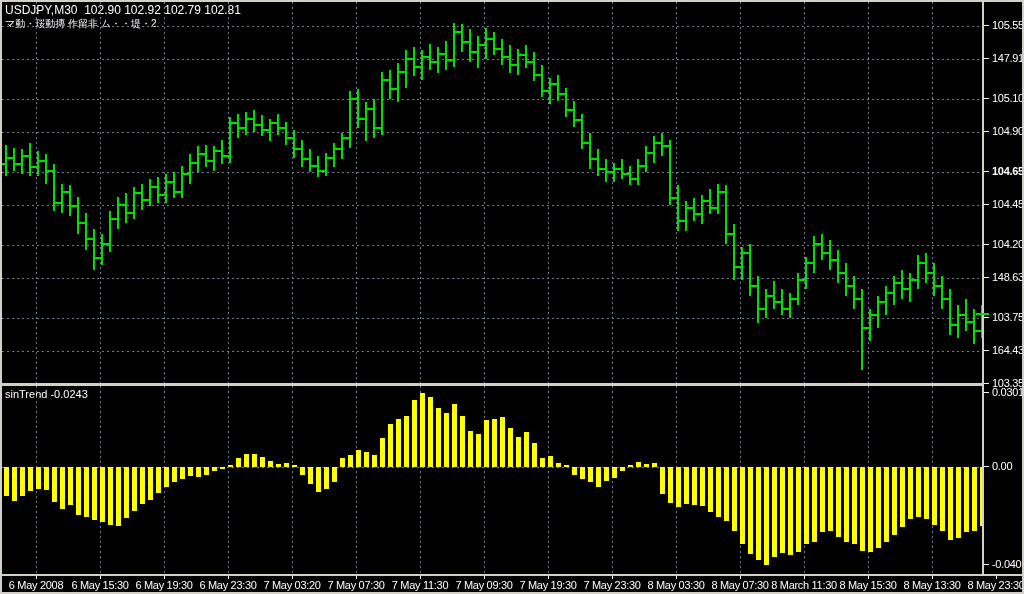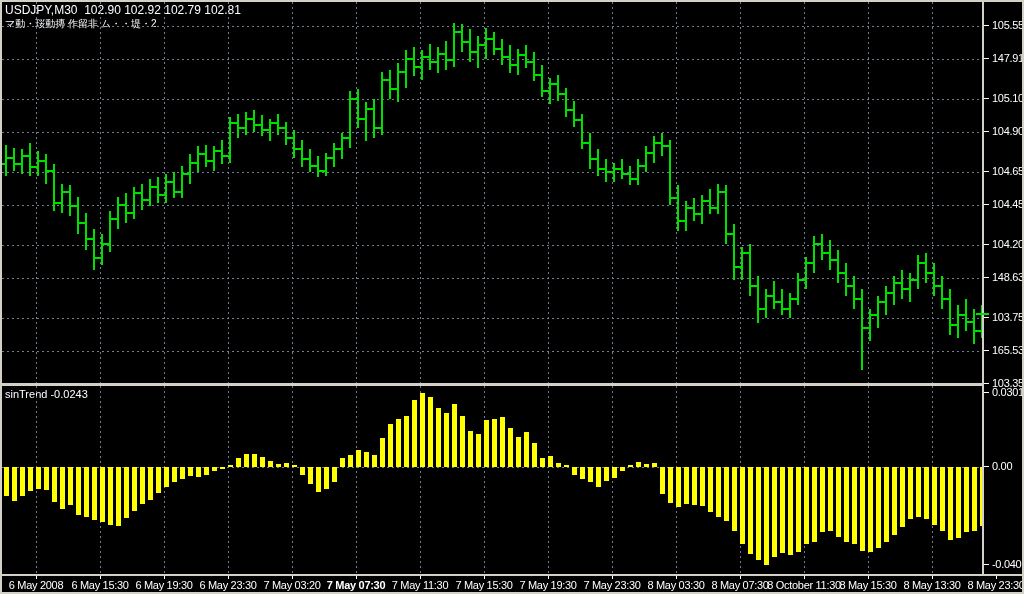--- a/index.html
+++ b/index.html
@@ -568,31 +568,31 @@
   <div class="pane" id="paxis" style="left:984px;top:2px;width:38px;height:572px;">
       <div class="axtickh" style="left: 0px; top: 23px;"></div>
       <div class="axlabel" style="left: 8px; top: 17px;">105.55</div>
       <div class="axtickh" style="left: 0px; top: 56px;"></div>
       <div class="axlabel" style="left: 8px; top: 50px;">147.91</div>
       <div class="axtickh" style="left: 0px; top: 96px;"></div>
       <div class="axlabel" style="left: 8px; top: 90px;">105.10</div>
       <div class="axtickh" style="left: 0px; top: 129px;"></div>
       <div class="axlabel" style="left: 8px; top: 123px;">104.90</div>
       <div class="axtickh" style="left: 0px; top: 169px;"></div>
-      <div class="axlabel" style="left: 8px; top: 163px;">104.65</div>
+      <div class="axlabel" style="left: 8px; top: 163px; font-weight: bold;">104.65</div>
       <div class="axtickh" style="left: 0px; top: 202px;"></div>
       <div class="axlabel" style="left: 8px; top: 196px;">104.45</div>
       <div class="axtickh" style="left: 0px; top: 242px;"></div>
       <div class="axlabel" style="left: 8px; top: 236px;">104.20</div>
       <div class="axtickh" style="left: 0px; top: 275px;"></div>
       <div class="axlabel" style="left: 8px; top: 269px;">148.63</div>
       <div class="axtickh" style="left: 0px; top: 315px;"></div>
       <div class="axlabel" style="left: 8px; top: 309px;">103.75</div>
       <div class="axtickh" style="left: 0px; top: 348px;"></div>
-      <div class="axlabel" style="left: 8px; top: 342px;">165.53</div>
+      <div class="axlabel" style="left: 8px; top: 342px;">164.43</div>
       <div class="axtickh" style="left: 0px; top: 381px;"></div>
       <div class="axlabel" style="left: 8px; top: 375px;">103.35</div>
       <div class="axtickh" style="left: 0px; top: 390px;"></div>
       <div class="axlabel" style="left: 8px; top: 384px;">0.0301</div>
       <div class="axtickh" style="left: 0px; top: 464px;"></div>
       <div class="axlabel" style="left: 8px; top: 458px;">0.00</div>
       <div class="axtickh" style="left: 0px; top: 562px;"></div>
       <div class="axlabel" style="left: 8px; top: 556px;">-0.0401</div>
     </div>
 
@@ -601,35 +601,35 @@
       <div class="axlabel" style="left: 34px; top: 3px; transform: translateX(-50%);">6 May 2008</div>
       <div class="axtickv" style="left: 98px; top: 0px;"></div>
       <div class="axlabel" style="left: 98px; top: 3px; transform: translateX(-50%);">6 May 15:30</div>
       <div class="axtickv" style="left: 162px; top: 0px;"></div>
       <div class="axlabel" style="left: 162px; top: 3px; transform: translateX(-50%);">6 May 19:30</div>
       <div class="axtickv" style="left: 226px; top: 0px;"></div>
       <div class="axlabel" style="left: 226px; top: 3px; transform: translateX(-50%);">6 May 23:30</div>
       <div class="axtickv" style="left: 290px; top: 0px;"></div>
       <div class="axlabel" style="left: 290px; top: 3px; transform: translateX(-50%);">7 May 03:20</div>
       <div class="axtickv" style="left: 354px; top: 0px;"></div>
-      <div class="axlabel" style="left: 354px; top: 3px; transform: translateX(-50%); font-weight: bold;">7 May 07:30</div>
+      <div class="axlabel" style="left: 354px; top: 3px; transform: translateX(-50%);">7 May 07:30</div>
       <div class="axtickv" style="left: 418px; top: 0px;"></div>
       <div class="axlabel" style="left: 418px; top: 3px; transform: translateX(-50%);">7 May 11:30</div>
       <div class="axtickv" style="left: 482px; top: 0px;"></div>
-      <div class="axlabel" style="left: 482px; top: 3px; transform: translateX(-50%);">7 May 15:30</div>
+      <div class="axlabel" style="left: 482px; top: 3px; transform: translateX(-50%);">7 May 09:30</div>
       <div class="axtickv" style="left: 546px; top: 0px;"></div>
       <div class="axlabel" style="left: 546px; top: 3px; transform: translateX(-50%);">7 May 19:30</div>
       <div class="axtickv" style="left: 610px; top: 0px;"></div>
       <div class="axlabel" style="left: 610px; top: 3px; transform: translateX(-50%);">7 May 23:30</div>
       <div class="axtickv" style="left: 674px; top: 0px;"></div>
       <div class="axlabel" style="left: 674px; top: 3px; transform: translateX(-50%);">8 May 03:30</div>
       <div class="axtickv" style="left: 738px; top: 0px;"></div>
       <div class="axlabel" style="left: 738px; top: 3px; transform: translateX(-50%);">8 May 07:30</div>
       <div class="axtickv" style="left: 802px; top: 0px;"></div>
-      <div class="axlabel" style="left: 802px; top: 3px; transform: translateX(-50%);">8 October 11:30</div>
+      <div class="axlabel" style="left: 802px; top: 3px; transform: translateX(-50%);">8 March 11:30</div>
       <div class="axtickv" style="left: 866px; top: 0px;"></div>
       <div class="axlabel" style="left: 866px; top: 3px; transform: translateX(-50%);">8 May 15:30</div>
       <div class="axtickv" style="left: 930px; top: 0px;"></div>
       <div class="axlabel" style="left: 930px; top: 3px; transform: translateX(-50%);">8 May 13:30</div>
       <div class="axtickv" style="left: 994px; top: 0px;"></div>
       <div class="axlabel" style="left: 994px; top: 3px; transform: translateX(-50%);">8 May 23:30</div>
     </div>
 
   <div style="position:absolute;left:976px;top:313px;width:13px;height:2px;background:#00e000;"></div>
 </div>

